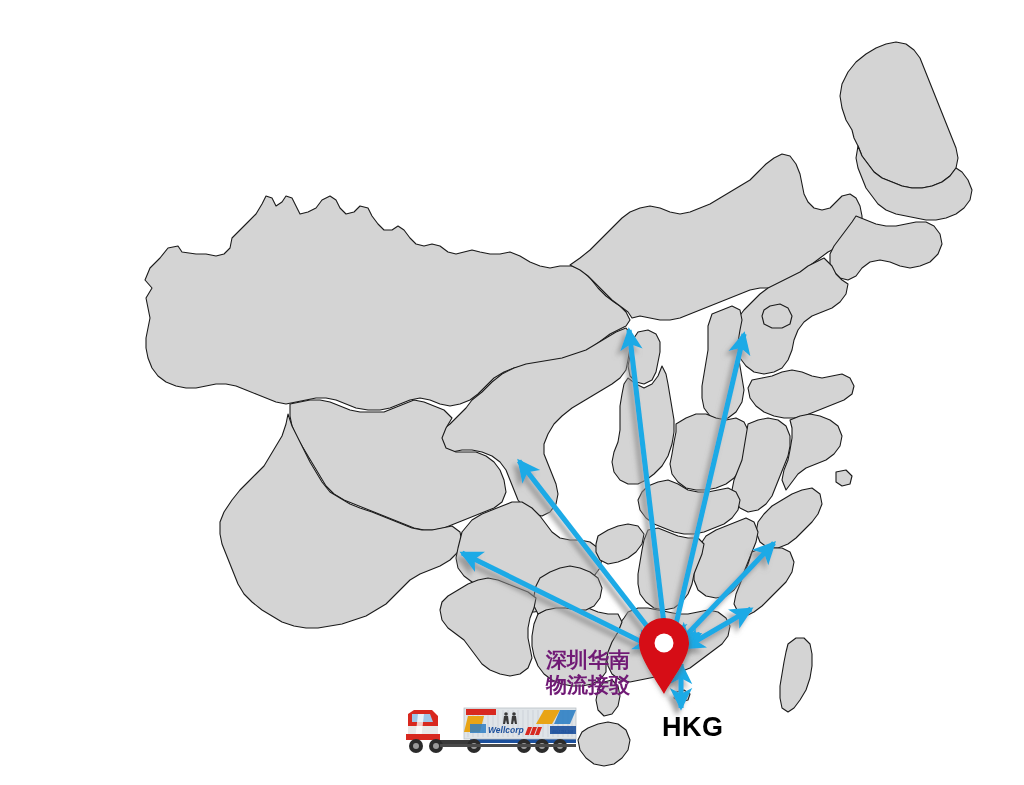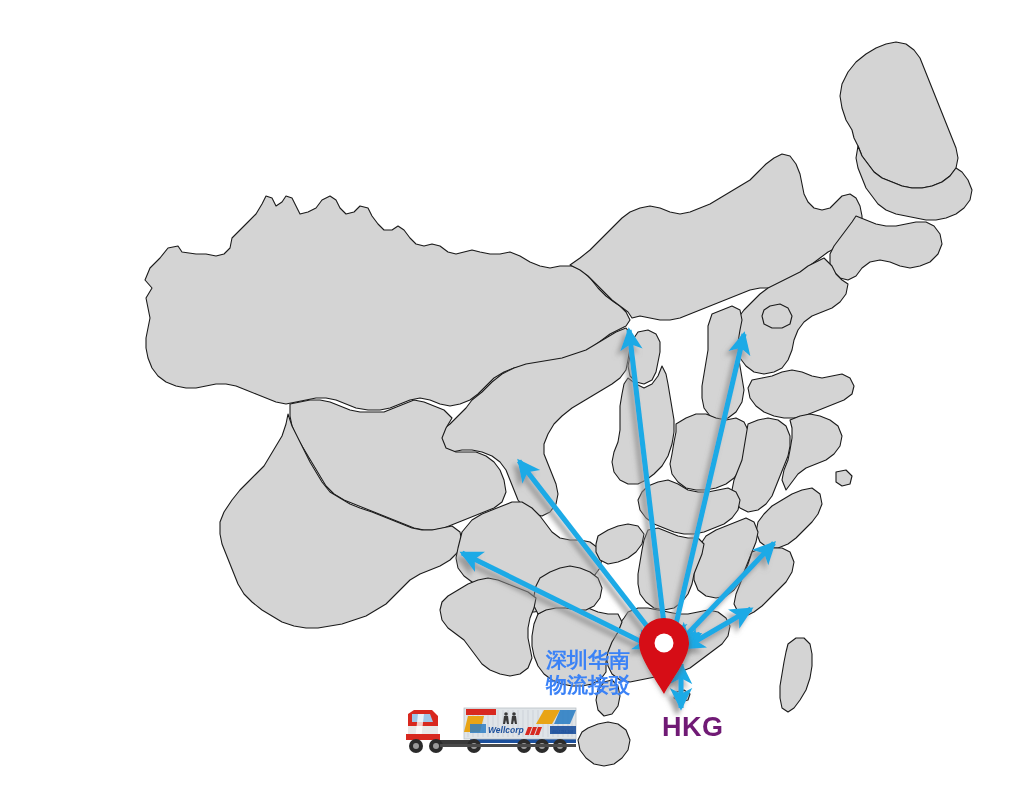--- a/index.html
+++ b/index.html
@@ -35,35 +35,35 @@
   }
   
   #hub-label {
     position: absolute;
     left: 546px;
     top: 648px;
     width: 120px;
     font-size: 21px;
     font-weight: bold;
     line-height: 25px;
-    color: #3b82f6;
+    color: #701a75;
     letter-spacing: 0px;
     text-align: left;
     font-family: "DejaVu Sans", "Liberation Sans", sans-serif;
     white-space: nowrap;
   }
   #hub-label .line { display: block; }
   
   #hkg-label {
     position: absolute;
     left: 662px;
     top: 712px;
     font-size: 27px;
     font-weight: bold;
-    color: #701a75;
+    color: #000000;
     letter-spacing: 0.5px;
     font-family: "Liberation Sans", "DejaVu Sans", sans-serif;
   }
 </style>
 </head>
 <body>
 
 <div id="map-root">
 
   <svg id="map-svg" viewBox="0 0 1024 785">

